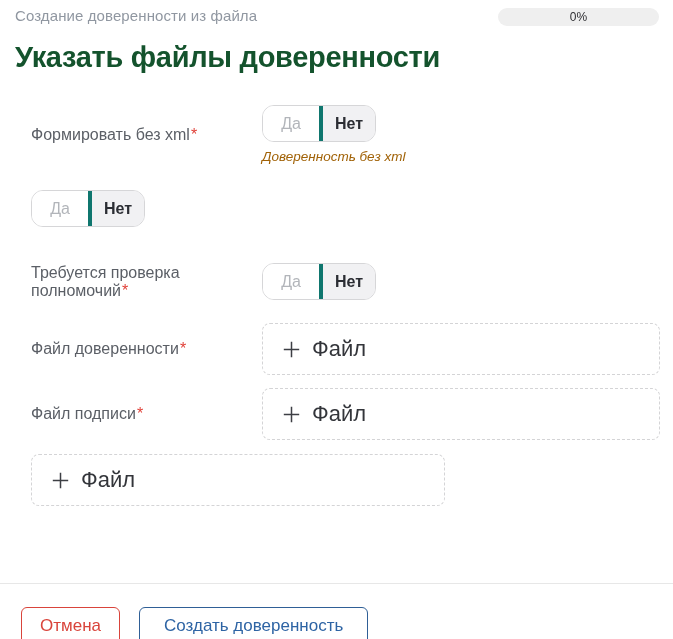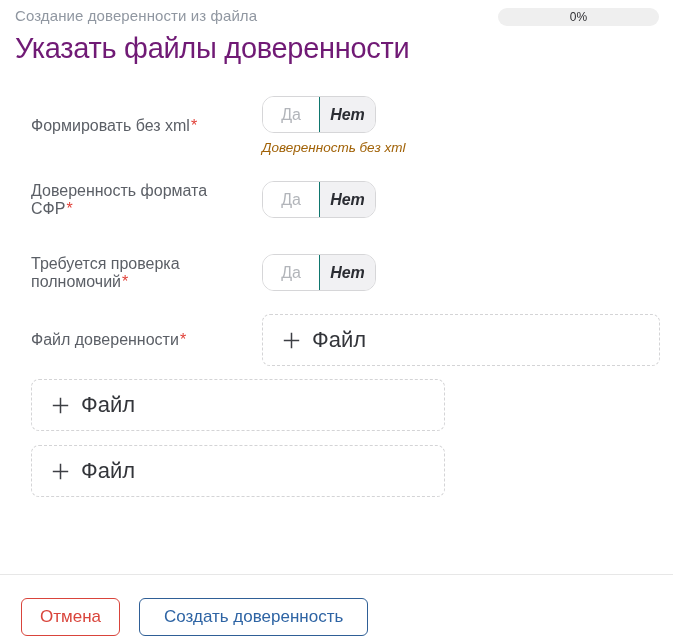--- a/index.html
+++ b/index.html
@@ -28,24 +28,24 @@
     height: 18px;
     background: #efefef;
     border-radius: 9px;
     display: flex;
     align-items: center;
     justify-content: center;
     font-size: 12px;
     color: #2f2f33;
   }
   .page-title {
-    margin-top: 9px;
+    margin-top: 18px;
     font-size: 29px;
-    font-weight: normal;
-    color: #701a75;
+    font-weight: bold;
+    color: #14532d;
     letter-spacing: -0.3px;
     line-height: 30px;
   }
 
   
   .form { padding: 0 13px 0 31px; margin-top: 33px; }
   .row { display: flex; align-items: center; }
   .row-label {
     flex: 0 0 231px;
     max-width: 231px;
@@ -71,21 +71,21 @@
     display: flex;
     align-items: center;
     justify-content: center;
     font-family: inherit;
     font-size: 16px;
     border: none;
     background: #ffffff;
     color: #b2b5ba;
     cursor: pointer;
   }
-  .toggle .seg + .seg { border-left: 1px solid #0f766e; font-style: italic; }
+  .toggle .seg + .seg { border-left: 4px solid #0f766e; }
   .toggle .seg.selected {
     background: #f1f1f3;
     color: #2b2d33;
     font-weight: bold;
   }
 
   .hint {
     margin-top: 7px;
     font-size: 13.5px;
     font-style: italic;
@@ -173,21 +173,20 @@
           <div class="toggle">
             <button class="seg">Да</button>
             <button class="seg selected">Нет</button>
           </div>
           <div class="hint">Доверенность без xml</div>
         </div>
       </div>
     </div>
 
     <div class="row mb-r2">
-      <div class="row-label"><span>Доверенность формата СФР</span><span class="req">*</span></div>
       <div class="toggle">
         <button class="seg">Да</button>
         <button class="seg selected">Нет</button>
       </div>
     </div>
 
     <div class="row mb-r3">
       <div class="row-label"><span>Требуется проверка полномочий</span><span class="req">*</span></div>
       <div class="toggle">
         <button class="seg">Да</button>
@@ -201,20 +200,21 @@
         <span class="plus-icon">
           <svg width="17" height="17" viewBox="0 0 17 17">
               <path d="M8.5 0.8 V16.2 M0.8 8.5 H16.2" stroke="#3d3f44" stroke-width="1.5" fill="none"></path>
             </svg>
         </span>
         <span>Файл</span>
       </button>
     </div>
 
     <div class="row mb-r5">
+      <div class="row-label"><span>Файл подписи</span><span class="req">*</span></div>
       <button class="filebox">
         <span class="plus-icon">
           <svg width="17" height="17" viewBox="0 0 17 17">
               <path d="M8.5 0.8 V16.2 M0.8 8.5 H16.2" stroke="#3d3f44" stroke-width="1.5" fill="none"></path>
             </svg>
         </span>
         <span>Файл</span>
       </button>
     </div>
 

